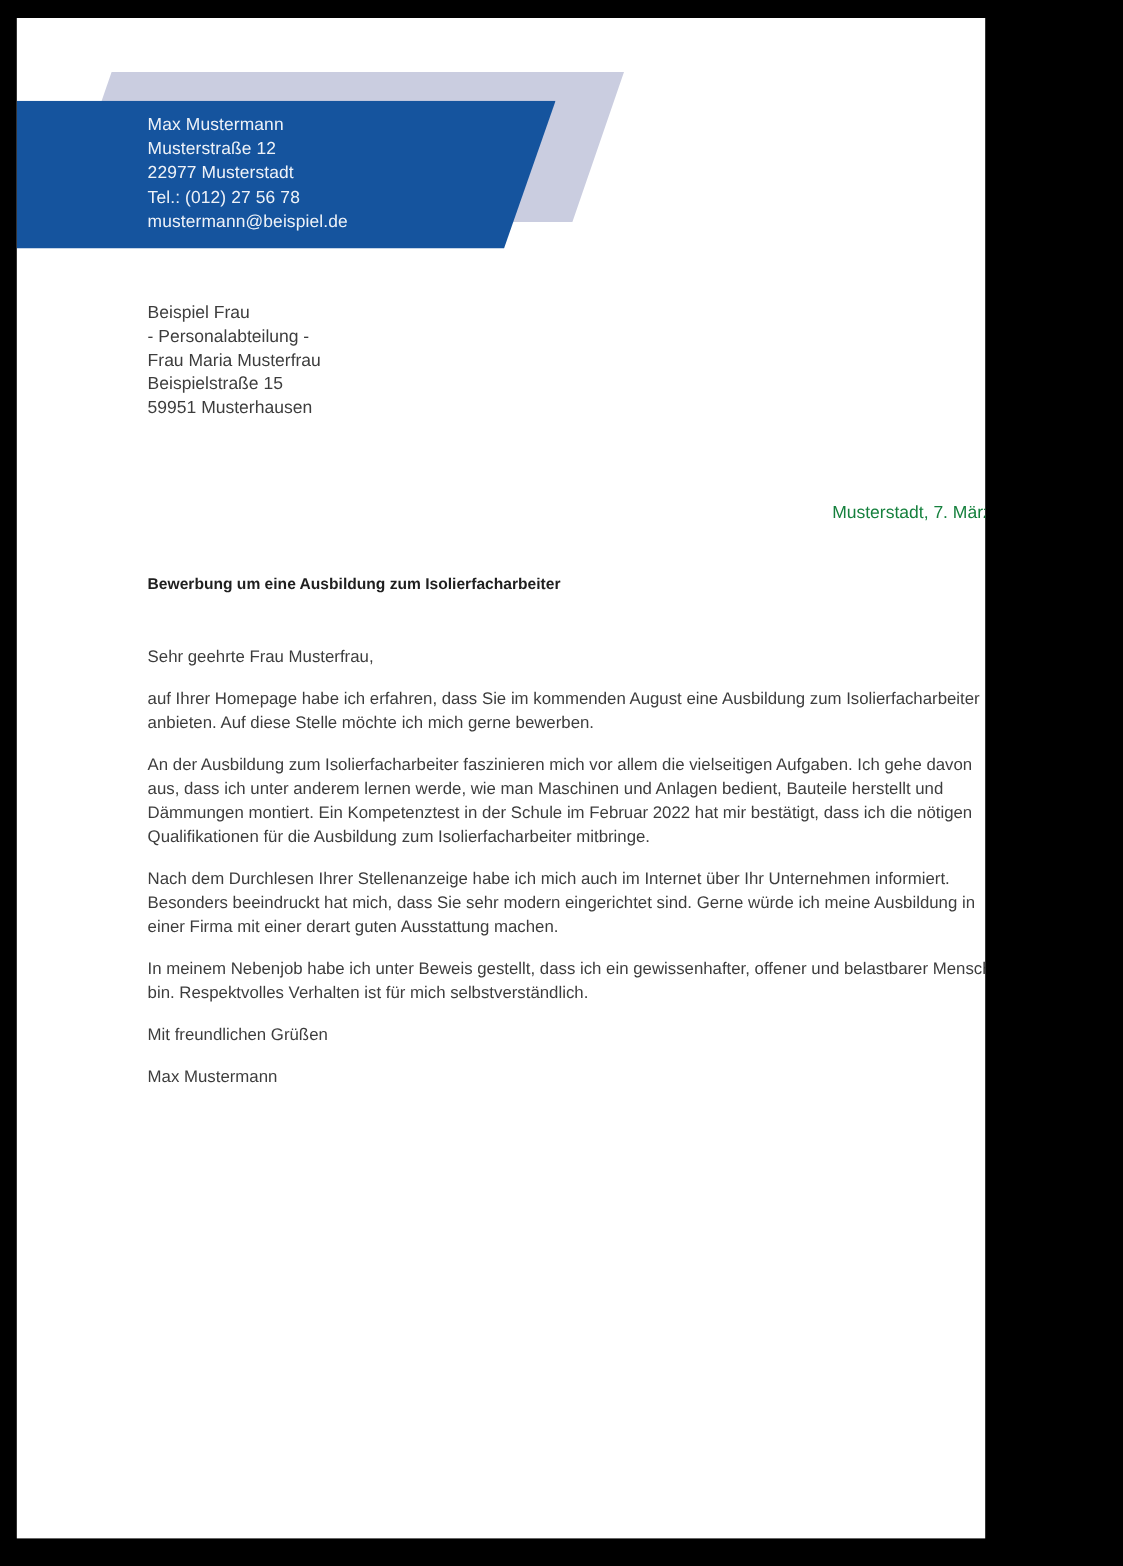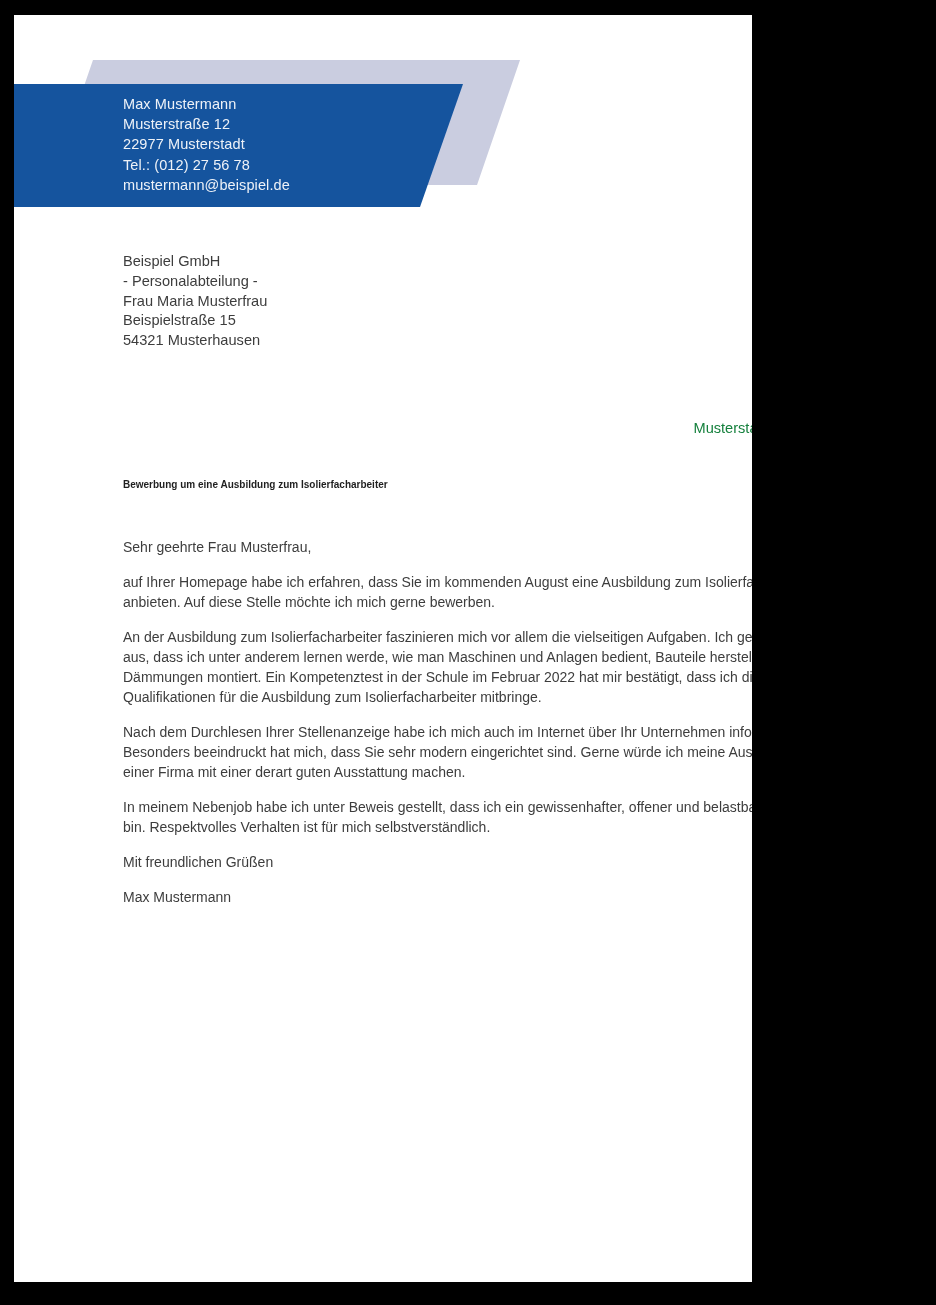--- a/index.html
+++ b/index.html
@@ -2,21 +2,21 @@
 <html style="--accent-blue: #15549e; --accent-gray: #cacde0;"><head>
 <meta charset="utf-8">
 <style>
   html, body {
     margin: 0;
     padding: 0;
     background: #000;
   }
   .frame {
     position: relative;
-    width: 752px;
+    width: 821px;
     height: 1305px;
     background: #000;
     border-radius: 10px;
     overflow: hidden;
     font-family: "Liberation Sans", "DejaVu Sans", sans-serif;
   }
   .page {
     position: absolute;
     left: 14px;
     top: 15px;
@@ -75,21 +75,21 @@
     text-align: right;
     color: #15803d;
     font-size: 14.6px;
     font-weight: 300;
   }
   .subject-line {
     position: absolute;
     left: 109px;
     top: 464px;
     color: #1f1f1f;
-    font-size: 10px;
+    font-size: 13px;
     font-weight: 700;
   }
   .letter-body {
     position: absolute;
     left: 109px;
     top: 523px;
     width: 716px;
     color: #3d3d3d;
     font-size: 14px;
     line-height: 19.8px;
@@ -116,25 +116,25 @@
 
     <div class="sender-block">
       <div>Max Mustermann</div>
       <div>Musterstraße 12</div>
       <div>22977 Musterstadt</div>
       <div>Tel.: (012) 27 56 78</div>
       <div>mustermann@beispiel.de</div>
     </div>
 
     <div class="recipient-block">
-      <div>Beispiel GmbH</div>
+      <div>Beispiel Frau</div>
       <div>- Personalabteilung -</div>
       <div>Frau Maria Musterfrau</div>
       <div>Beispielstraße 15</div>
-      <div>54321 Musterhausen</div>
+      <div>59951 Musterhausen</div>
     </div>
 
     <div class="date-line">Musterstadt, 7. März 2022</div>
 
     <div class="subject-line">Bewerbung um eine Ausbildung zum Isolierfacharbeiter</div>
 
     <div class="letter-body">
       <p class="salutation">Sehr geehrte Frau Musterfrau,</p>
       <p>auf Ihrer Homepage habe ich erfahren, dass Sie im kommenden August eine Ausbildung zum Isolierfacharbeiter anbieten. Auf diese Stelle möchte ich mich gerne bewerben.</p>
       <p>An der Ausbildung zum Isolierfacharbeiter faszinieren mich vor allem die vielseitigen Aufgaben. Ich gehe davon aus, dass ich unter anderem lernen werde, wie man Maschinen und Anlagen bedient, Bauteile herstellt und Dämmungen montiert. Ein Kompetenztest in der Schule im Februar 2022 hat mir bestätigt, dass ich die nötigen Qualifikationen für die Ausbildung zum Isolierfacharbeiter mitbringe.</p>

